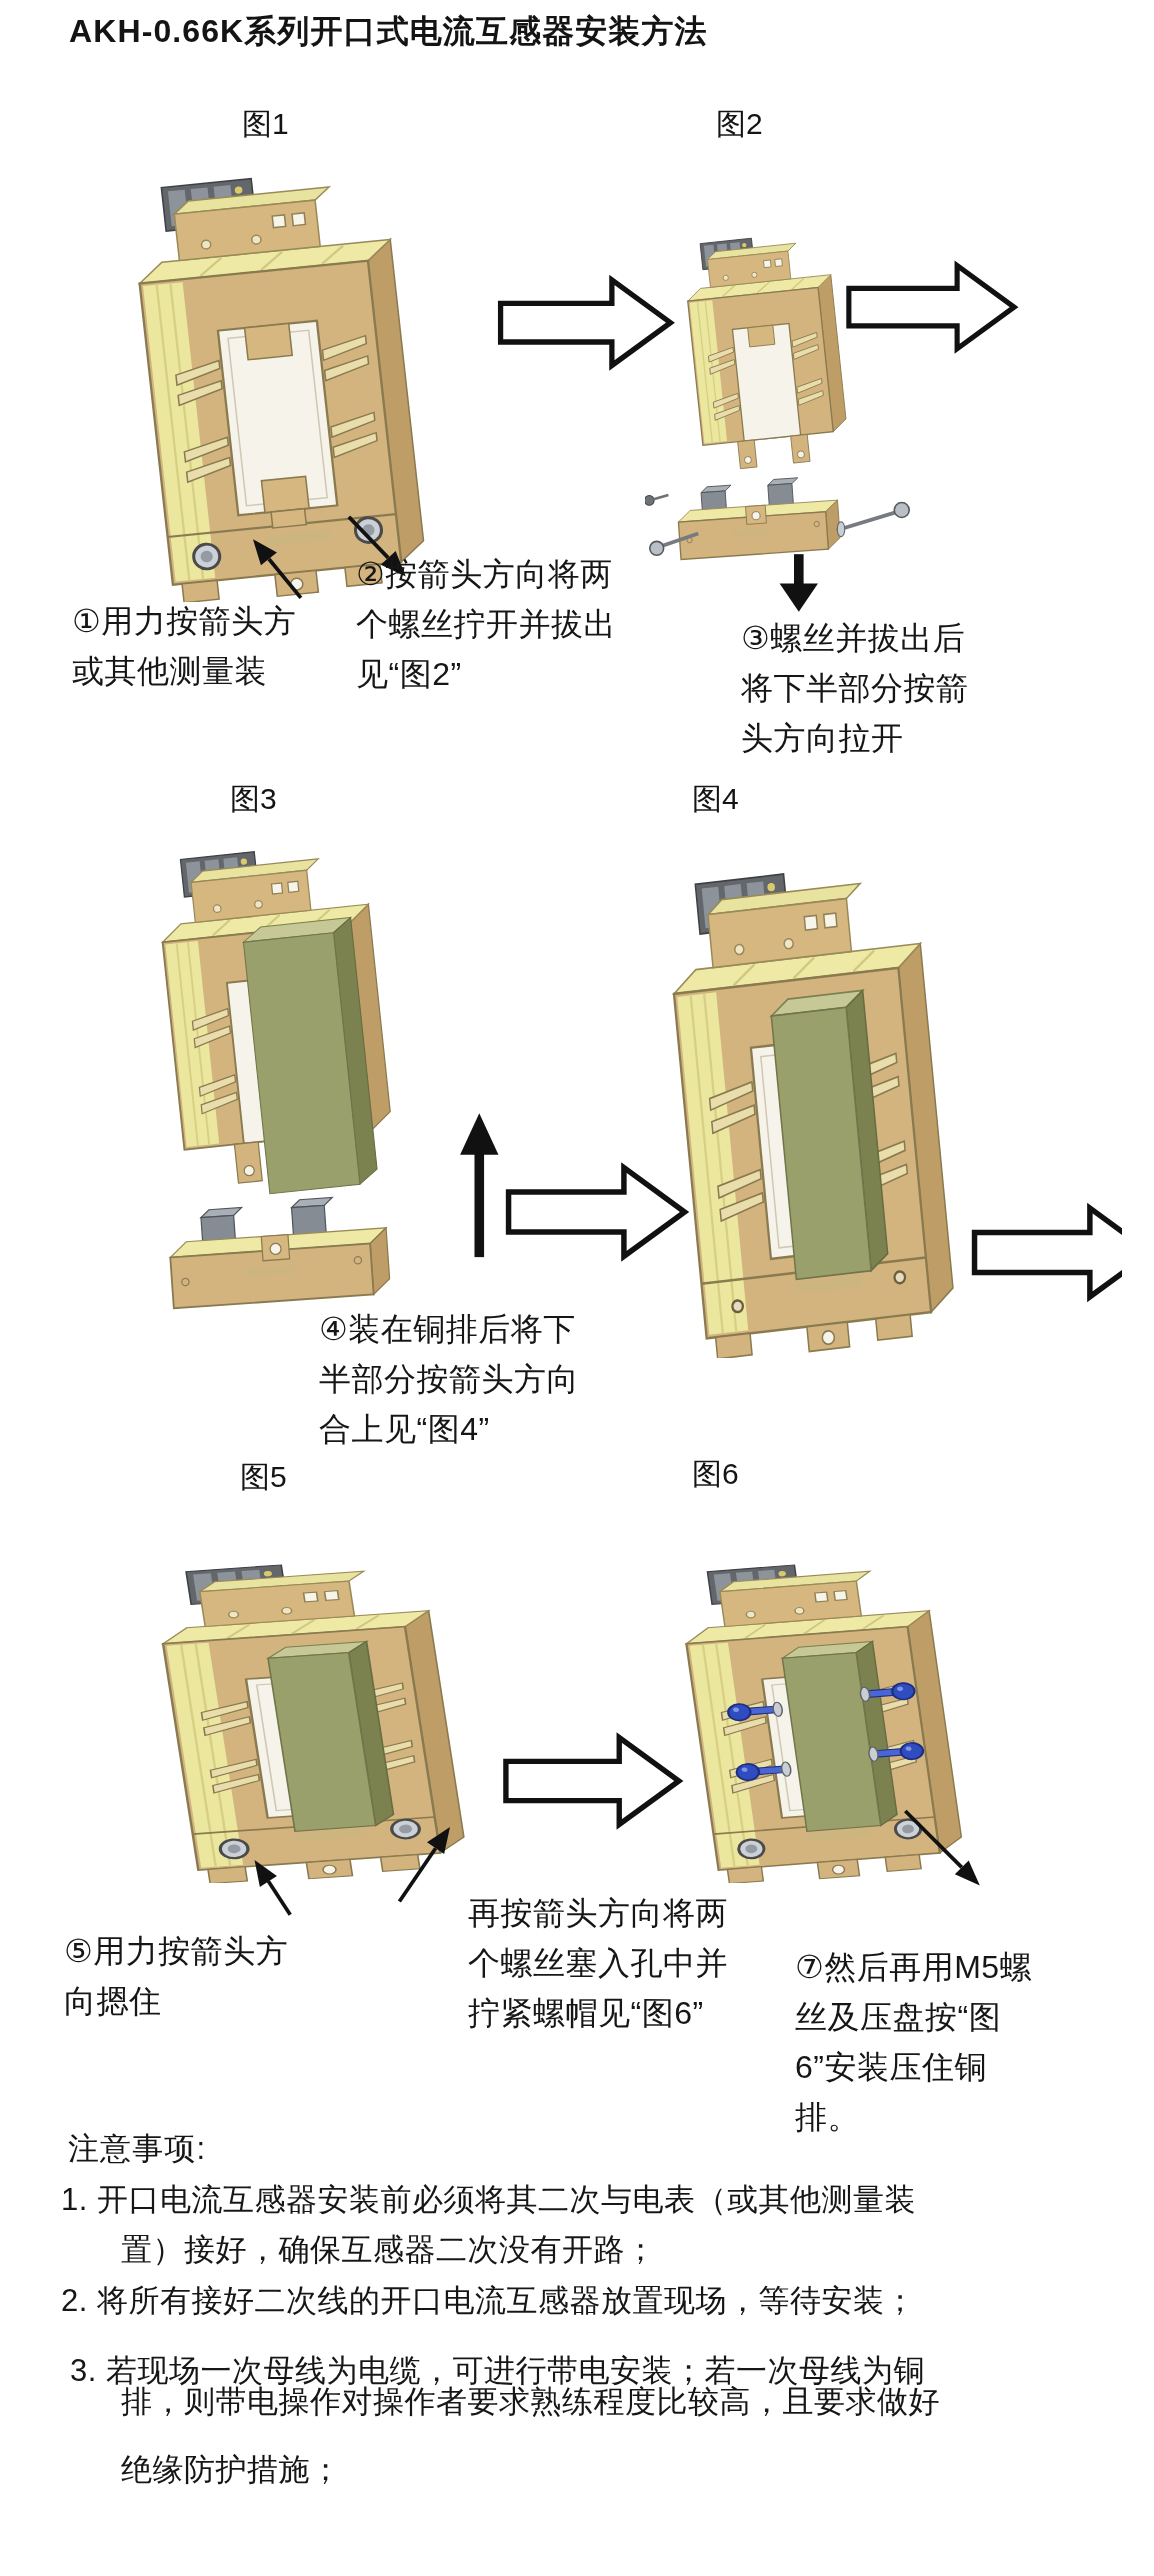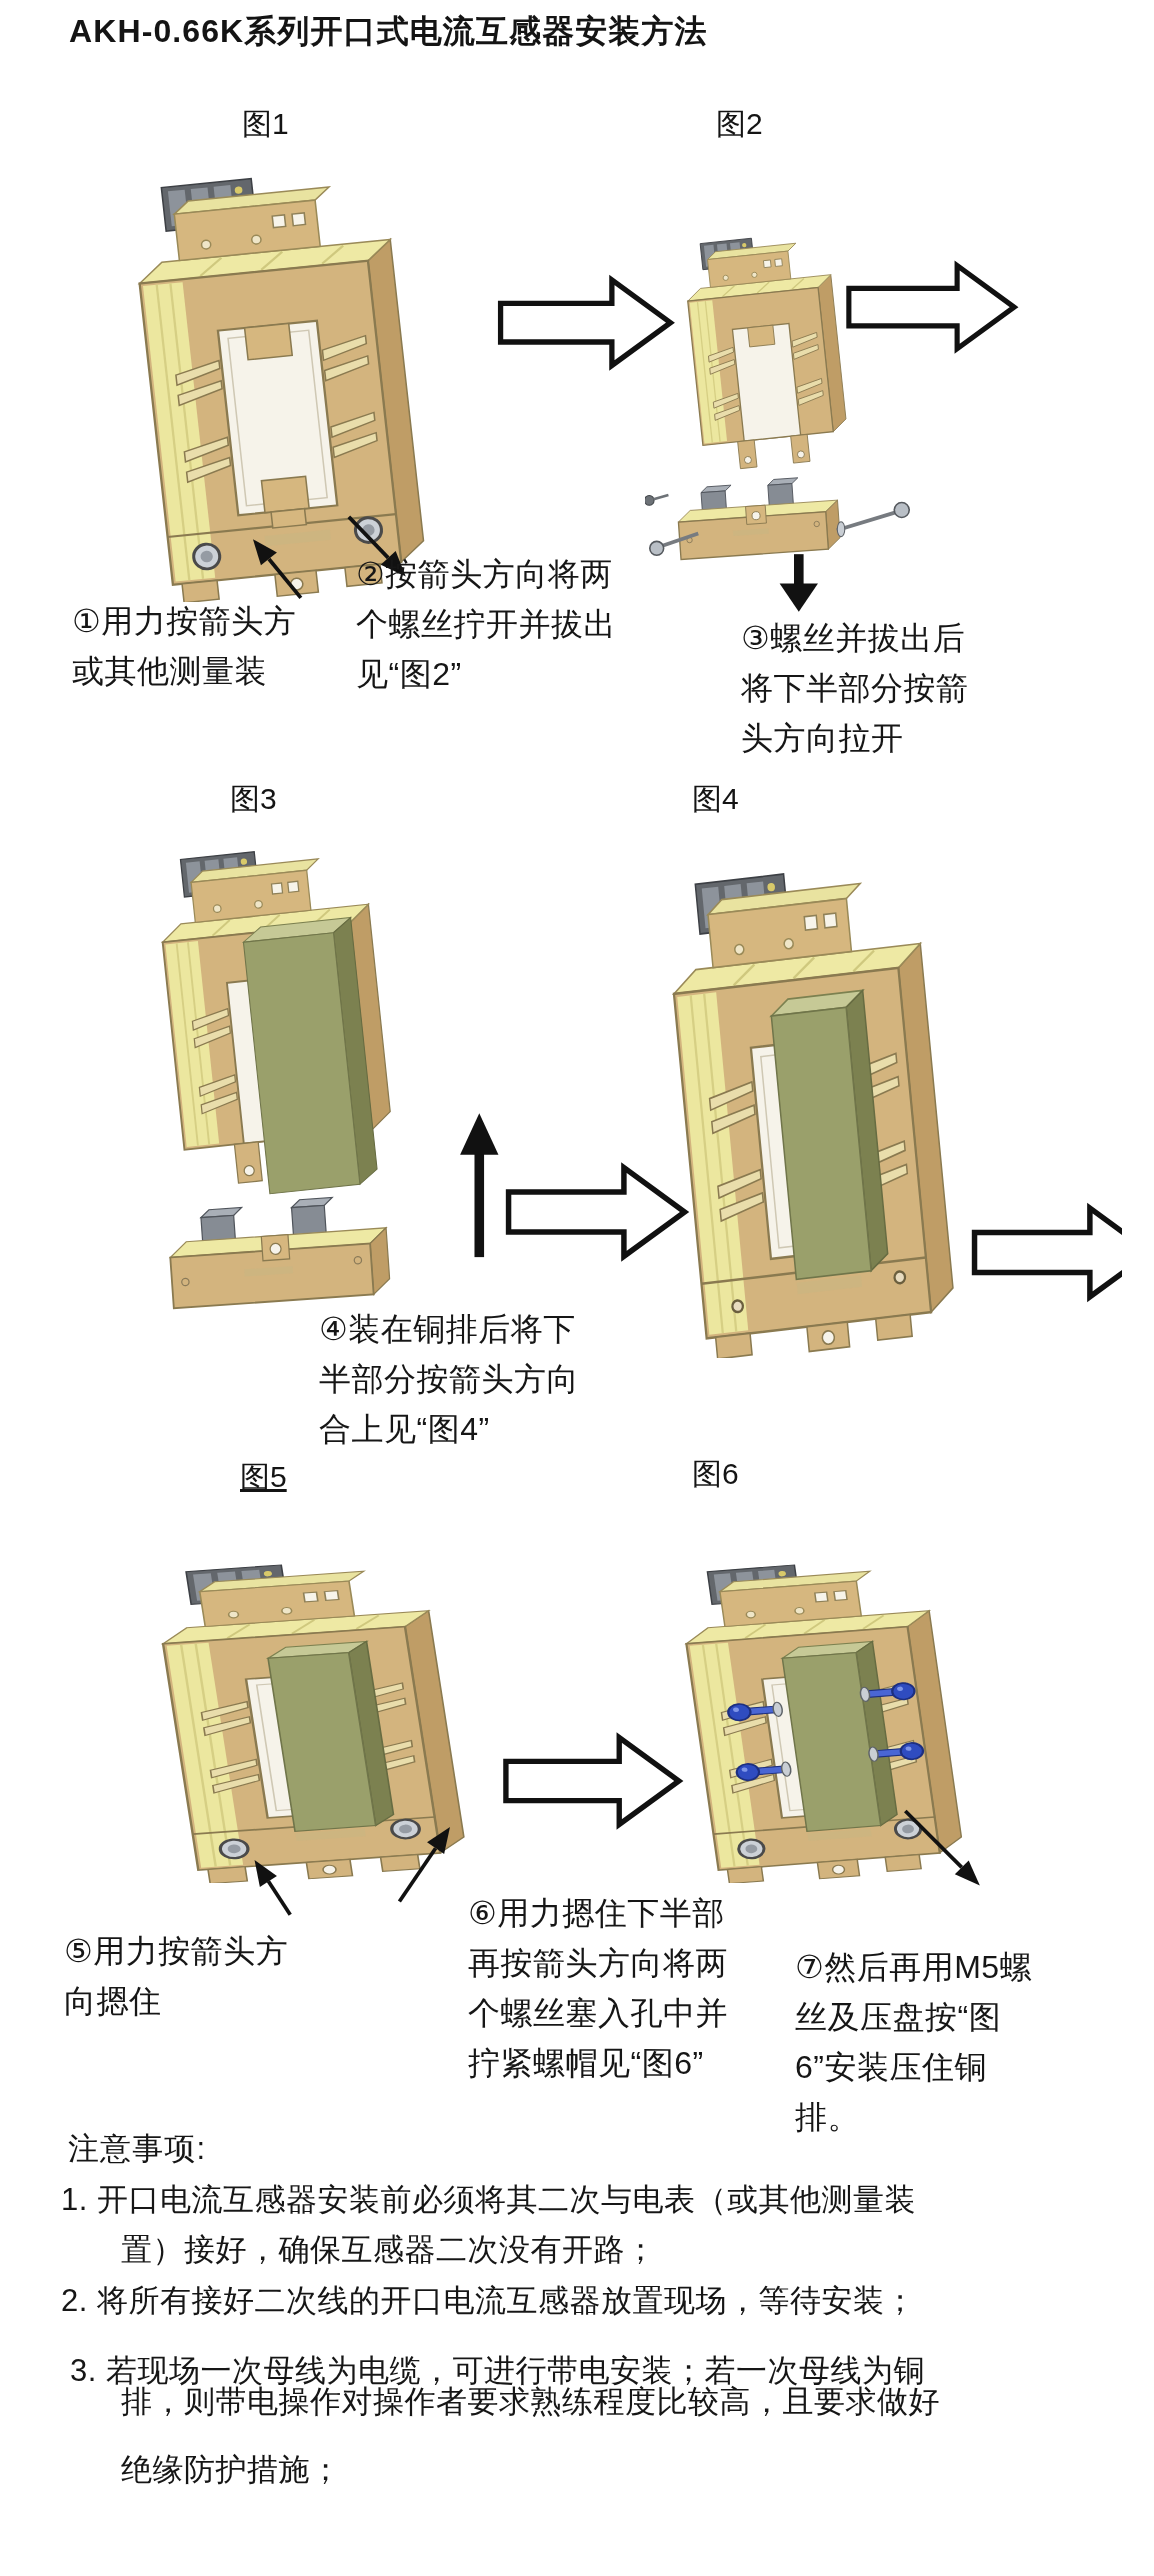--- a/index.html
+++ b/index.html
@@ -164,21 +164,21 @@
       </g>
     </defs>
   </svg>
 
   <div class="abs title" style="left:69px;top:9.6px;">AKH-0.66K系列开口式电流互感器安装方法</div>
 
   <div class="abs fig-label" style="left:242px;top:104px;">图1</div>
   <div class="abs fig-label" style="left:716px;top:104px;">图2</div>
   <div class="abs fig-label" style="left:230px;top:779px;">图3</div>
   <div class="abs fig-label" style="left:692px;top:779px;">图4</div>
-  <div class="abs fig-label" style="left:240px;top:1457px;text-decoration:underline;">图5</div>
+  <div class="abs fig-label" style="left:240px;top:1457px;">图5</div>
   <div class="abs fig-label" style="left:692px;top:1454px;">图6</div>
 
   <svg class="abs" style="left:99px;top:176px;" width="352" height="426" viewBox="0 0 460 585" preserveAspectRatio="none">
     <use href="#dev-closed"></use>
     <use href="#knobs-g"></use>
   </svg>
 
   <svg class="abs" style="left:645px;top:234px;" width="277" height="341" viewBox="0 0 520 640">
     <g transform="translate(35,5) scale(0.82)">
         <use href="#dev-open"></use>
@@ -288,21 +288,20 @@
   <div class="abs step" style="left:319px;top:1304px;">
     <div>④装在铜排后将下</div>
     <div>半部分按箭头方向</div>
     <div>合上见“图4”</div>
   </div>
   <div class="abs step" style="left:64px;top:1926px;">
     <div>⑤用力按箭头方</div>
     <div>向摁住</div>
   </div>
   <div class="abs step" style="left:468px;top:1888px;">
-    <div>⑥用力摁住下半部</div>
     <div>再按箭头方向将两</div>
     <div>个螺丝塞入孔中并</div>
     <div>拧紧螺帽见“图6”</div>
   </div>
   <div class="abs step" style="left:795px;top:1942px;">
     <div>⑦然后再用M5螺</div>
     <div>丝及压盘按“图</div>
     <div>6”安装压住铜</div>
     <div>排。</div>
   </div>

